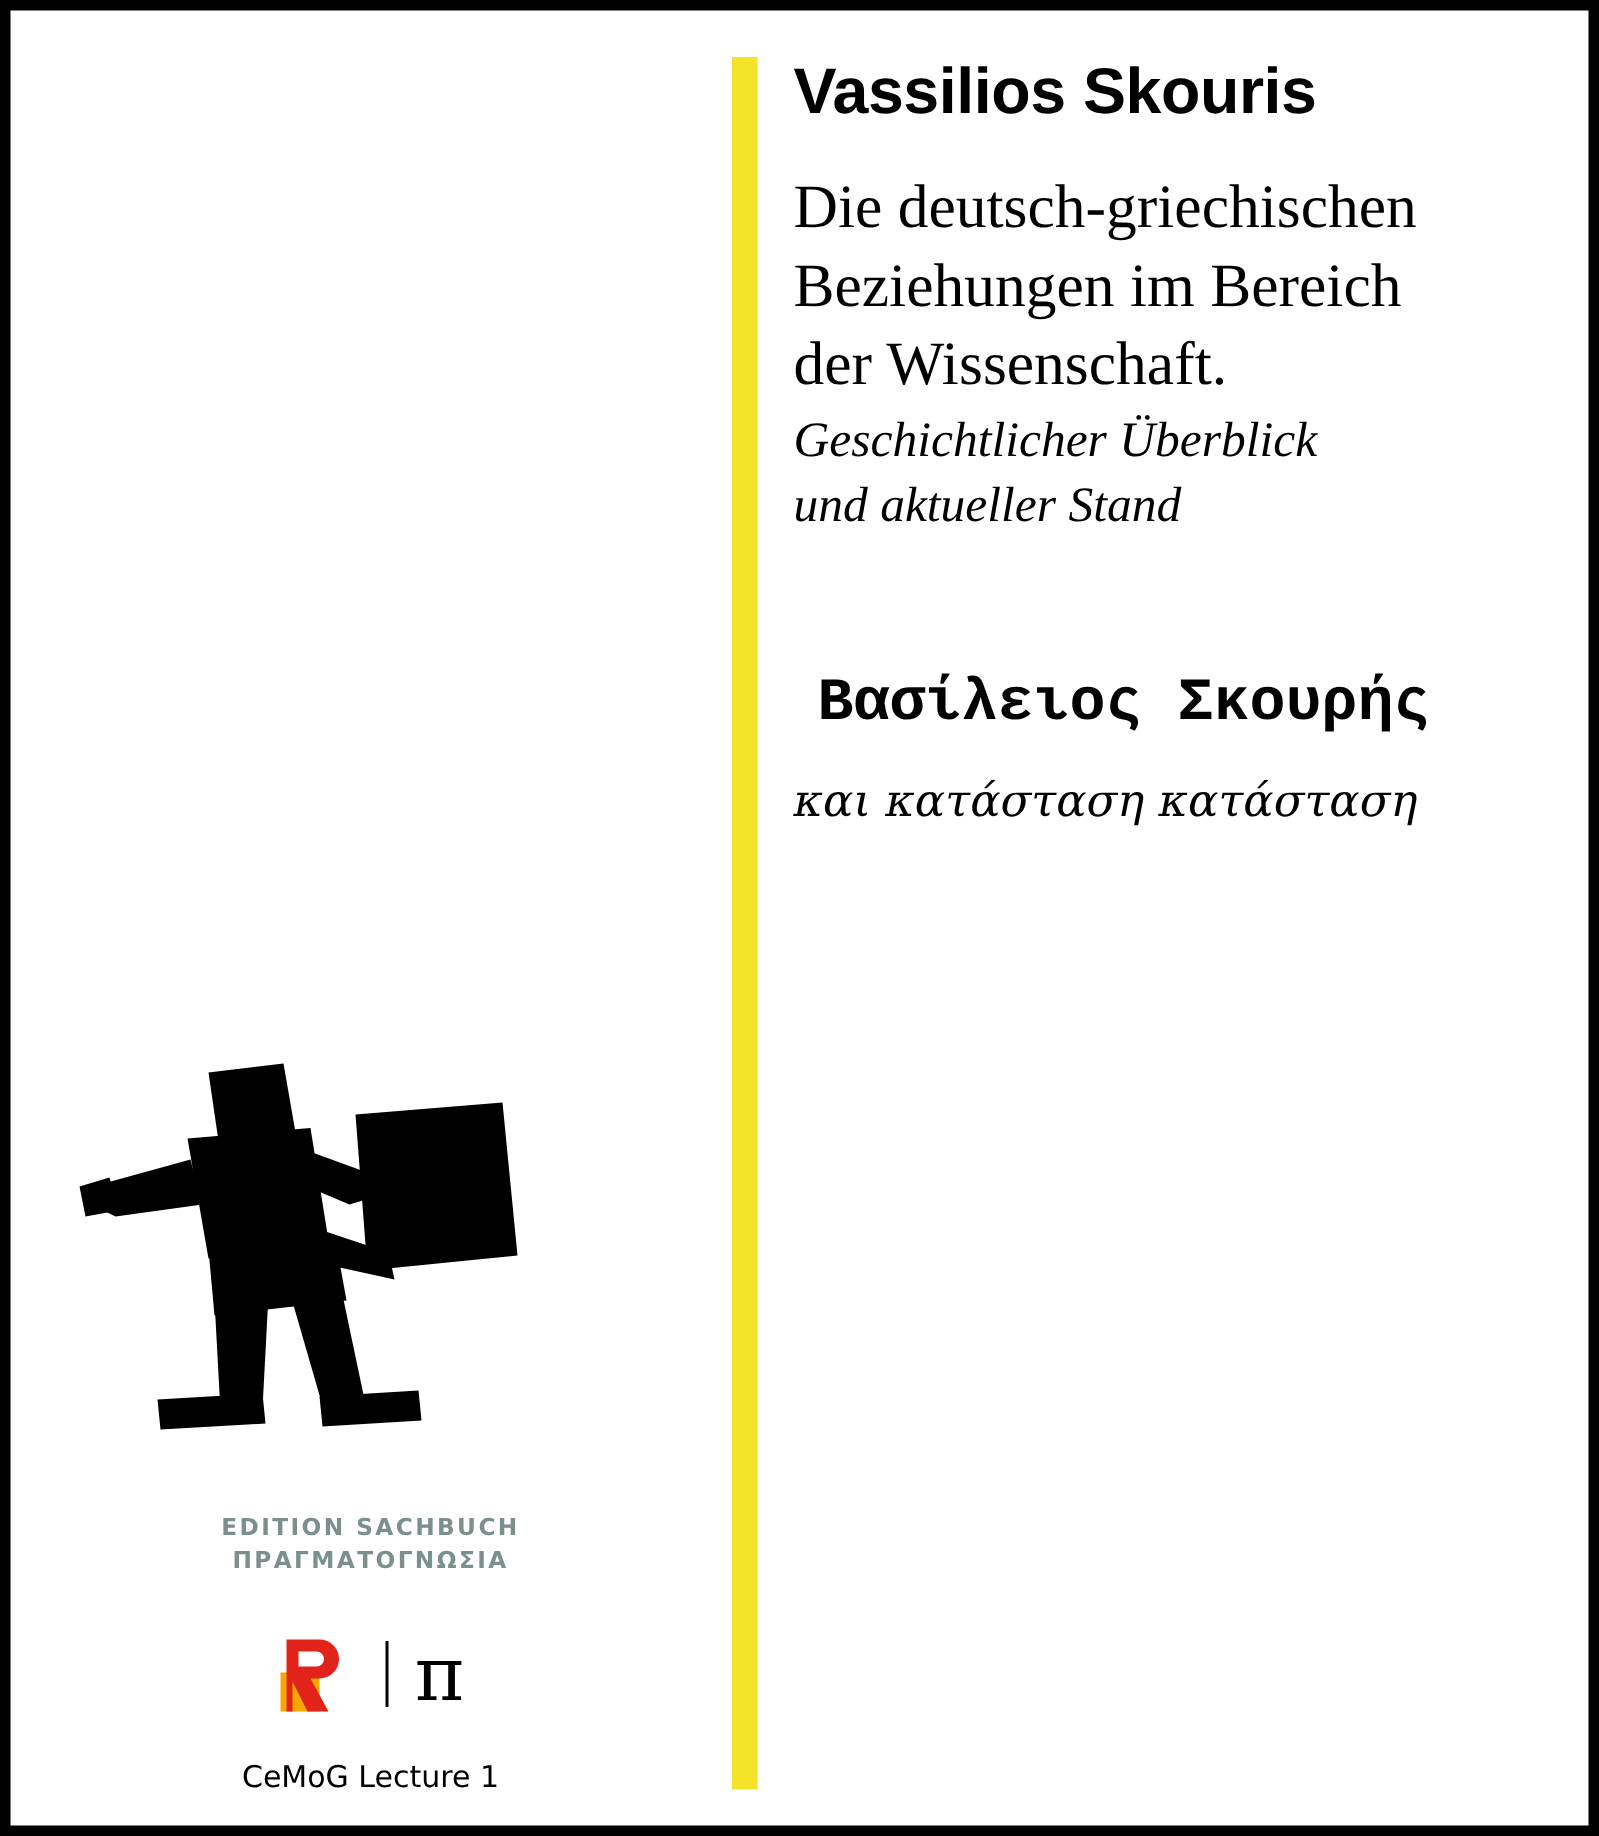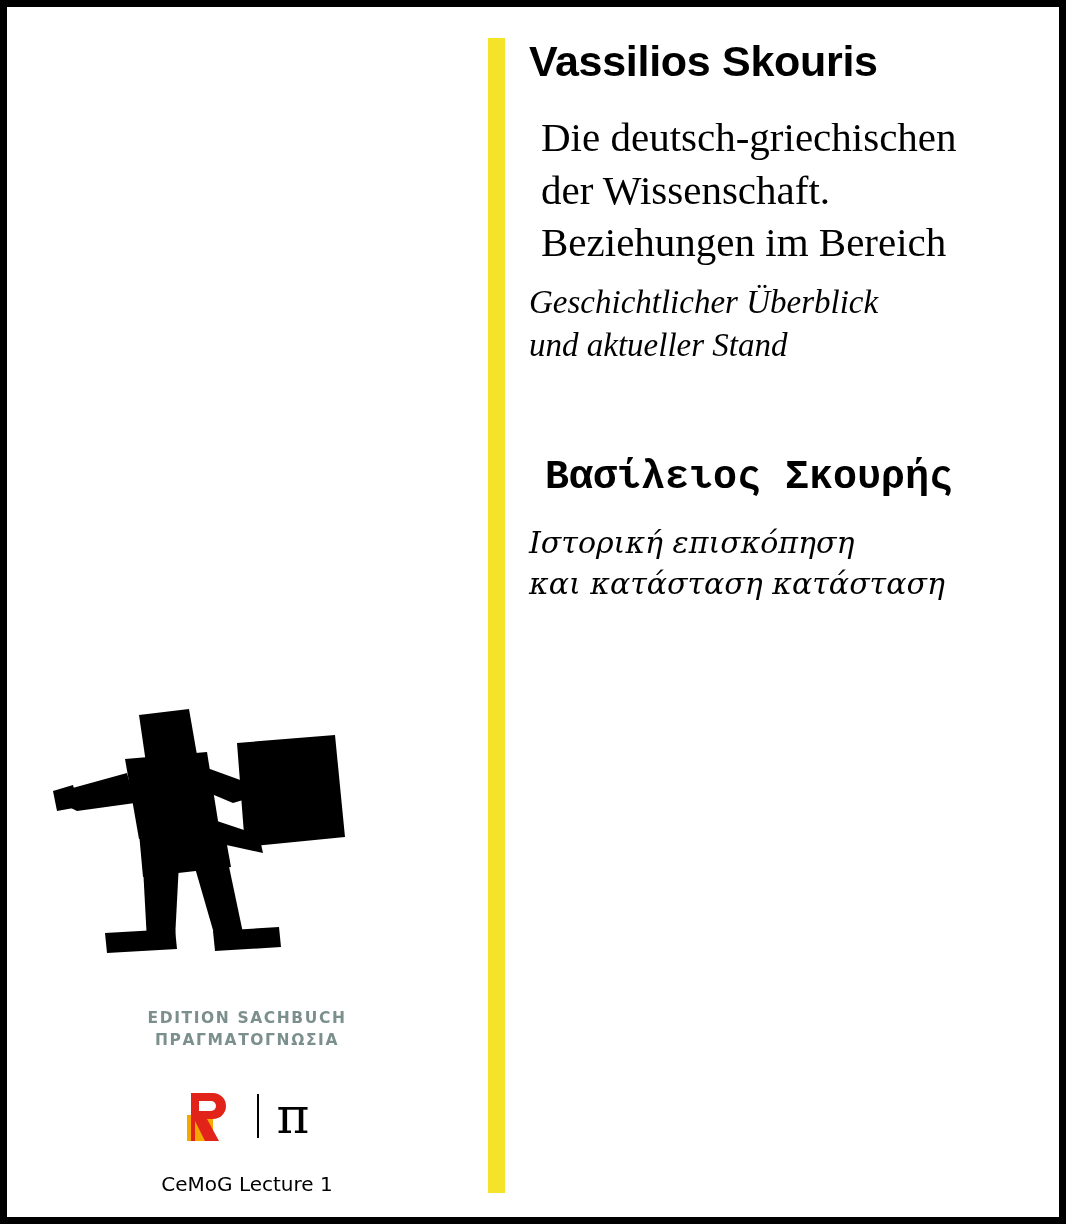--- a/index.html
+++ b/index.html
@@ -43,21 +43,21 @@
     line-height: 1.12;
     letter-spacing: -0.3px;
     color: #000;
     margin: 0 0 26px 0;
   }
   .title-de {
     font-family: "Liberation Serif", serif;
     font-size: 41px;
     line-height: 1.28;
     color: #000;
-    margin: 12px;
+    margin: 0;
   }
   .subtitle-de {
     font-family: "Liberation Serif", serif;
     font-style: italic;
     font-size: 33px;
     line-height: 1.33;
     color: #000;
     margin: 4px 0 0 0;
   }
   .author-gr {
@@ -150,34 +150,33 @@
 <div class="page">
 
   <div class="rule"></div>
 
   <div class="text-col">
 
     <div class="author-de">Vassilios Skouris</div>
 
     <div class="title-de">
       <div>Die deutsch-griechischen</div>
+      <div>Beziehungen im Bereich</div>
       <div>der Wissenschaft.</div>
-      <div>Beziehungen im Bereich</div>
     </div>
 
     <div class="subtitle-de">
       <div>Geschichtlicher Überblick</div>
       <div>und aktueller Stand</div>
     </div>
 
     <div class="author-gr">Βασίλειος Σκουρής</div>
 
 
     <div class="subtitle-gr">
-      <div>Ιστορική επισκόπηση</div>
       <div>και κατάσταση κατάσταση</div>
     </div>
 
   </div>
 
   <div class="illus">
     <svg width="300" height="270" viewBox="0 0 300 270" xmlns="http://www.w3.org/2000/svg">
       <g fill="#000000">
 
         <path d="M92 8 L142 2 L150 48 L99 56 Z"></path>

